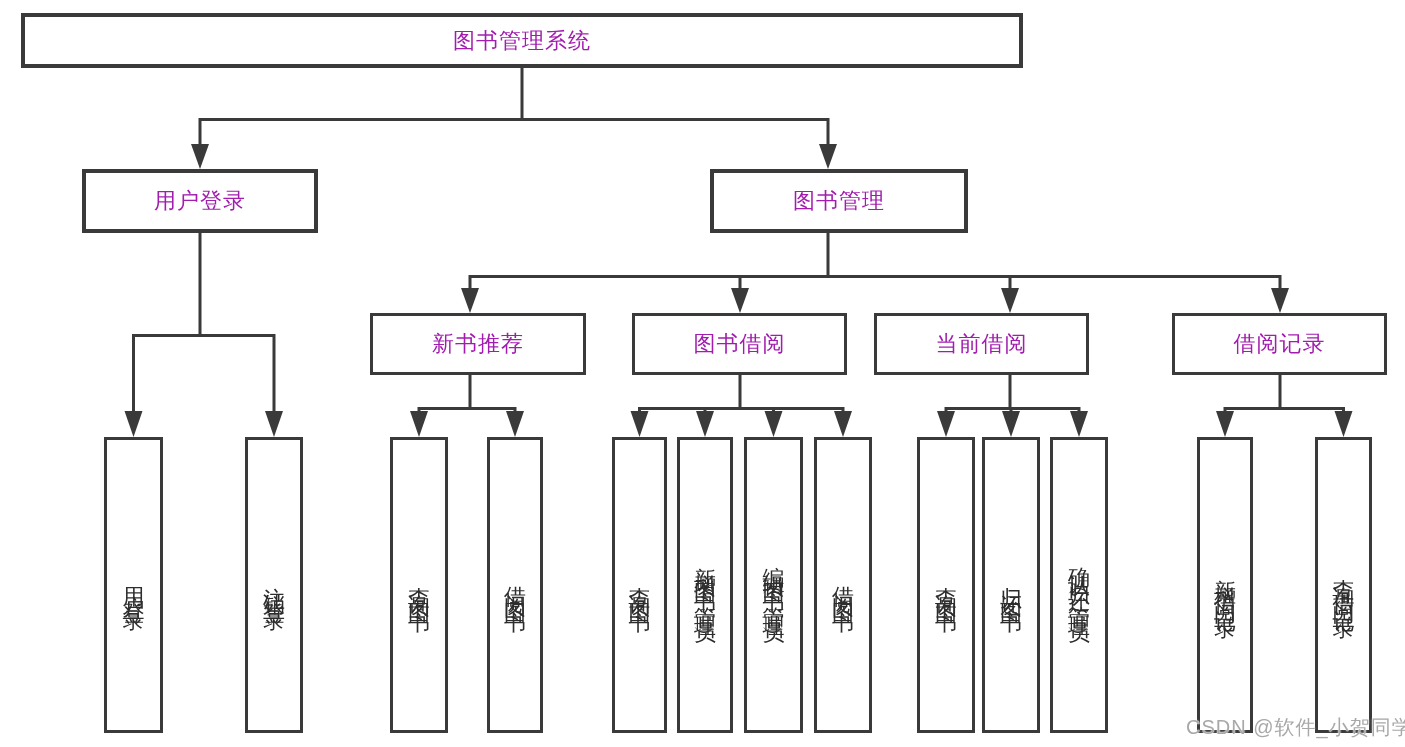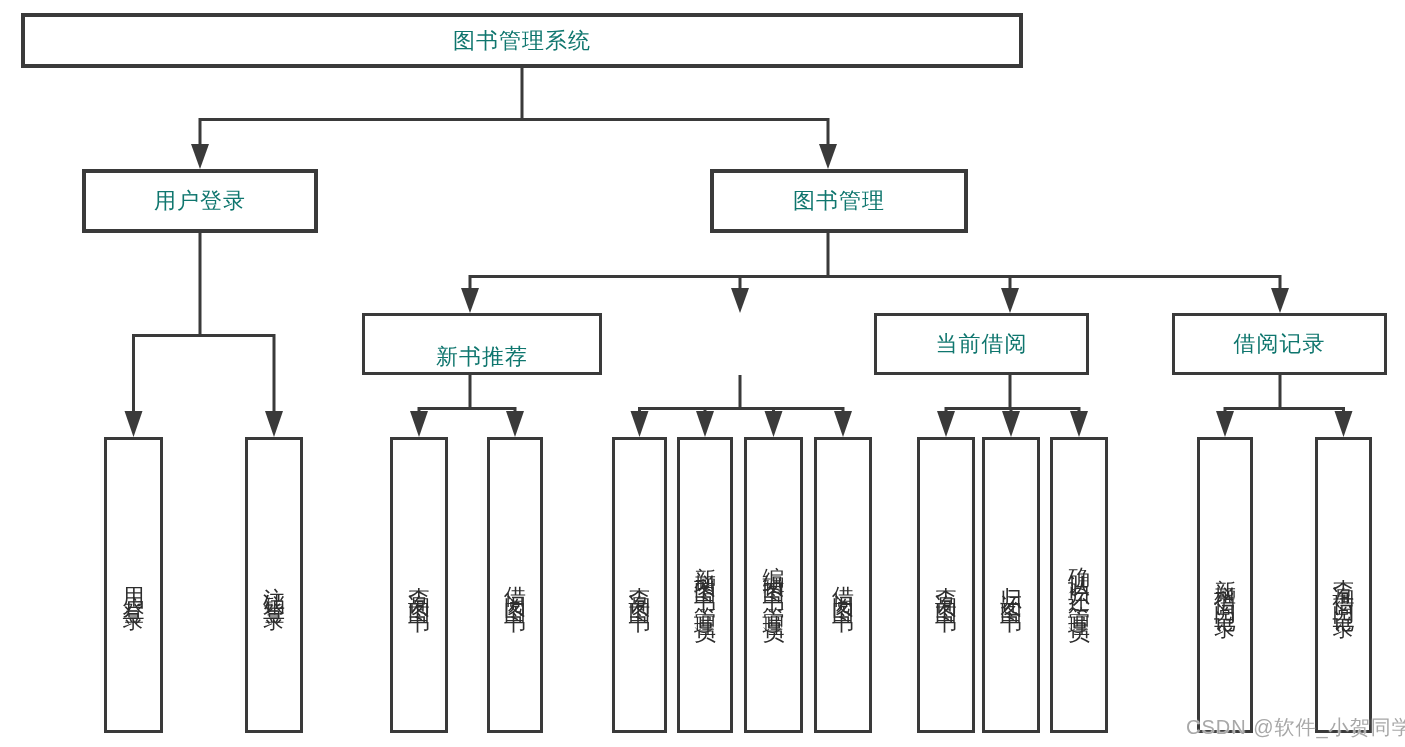--- a/index.html
+++ b/index.html
@@ -11,21 +11,21 @@
     overflow:hidden;
   }
   svg.connectors{position:absolute;left:0;top:0;width:1405px;height:747px;}
   svg.connectors path{stroke:#3a3a3a;stroke-width:3;fill:none;}
   svg.connectors polygon{fill:#3a3a3a;stroke:none;}
   .node{
     position:absolute;
     background:#ffffff;
     border:3px solid #3a3a3a;
     display:flex;align-items:center;justify-content:center;
-    color:#0f766e;
+    color:#a21caf;
     font-size:22px;
     letter-spacing:1px;
     box-sizing:border-box;
     z-index:2;
   }
   .node.bold-border{border-width:4px;}
   .leaf{
     position:absolute;
     top:437px;height:296px;
     background:#ffffff;
@@ -105,22 +105,25 @@
     <span>图书管理系统</span>
   </div>
 
   <div class="node bold-border" style="left:82px;top:169px;width:236px;height:64px;">
     <span>用户登录</span>
   </div>
   <div class="node bold-border" style="left:710px;top:169px;width:258px;height:64px;">
     <span>图书管理</span>
   </div>
 
-  <div class="node" style="left:362px;top:313px;width:240px;height:62px;align-items:flex-end;">
+  <div class="node" style="left:370px;top:313px;width:216px;height:62px;">
     <span>新书推荐</span>
+  </div>
+  <div class="node" style="left:632px;top:313px;width:215px;height:62px;">
+    <span>图书借阅</span>
   </div>
   <div class="node" style="left:874px;top:313px;width:215px;height:62px;">
     <span>当前借阅</span>
   </div>
   <div class="node" style="left:1172px;top:313px;width:215px;height:62px;">
     <span>借阅记录</span>
   </div>
 
   <div class="leaf" style="left:104px;width:59px;">
     <span>用户登录</span>

